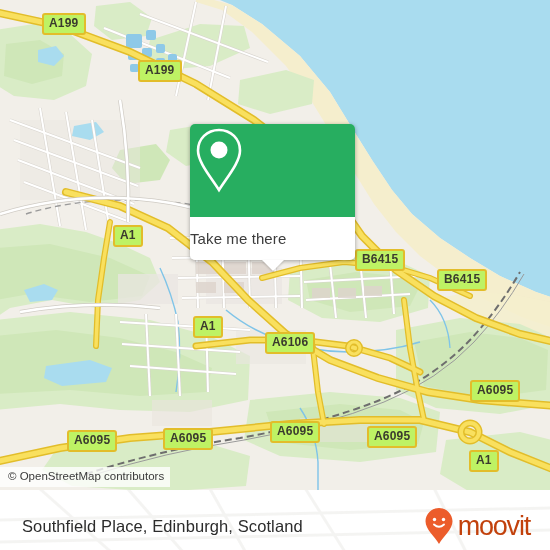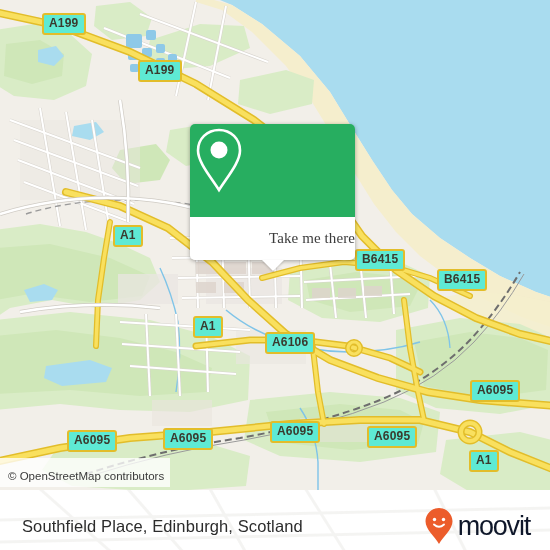--- a/index.html
+++ b/index.html
@@ -10,21 +10,21 @@
   }
   #app{position:relative;width:550px;height:550px;overflow:hidden;background:#fff;}
 
   
   .map{position:absolute;left:0;top:0;width:550px;height:490px;overflow:hidden;background:#f2efe9;}
   .map svg{position:absolute;left:0;top:0;}
 
   
   .shield{
     position:absolute;
-    background:#5eead4;
+    background:#bef264;
     border:2px solid #e2bd2a;
     border-radius:3px;
     color:#3a3a2e;
     font-weight:bold;
     font-size:12px;
     line-height:13px;
     padding:2px 5px 3px 5px;
     letter-spacing:0.2px;
     white-space:nowrap;
     box-sizing:border-box;
@@ -44,23 +44,22 @@
   .popup-head{
     background:#27ae60;
     border-radius:5px 5px 0 0;
     height:93px;
     display:flex;align-items:center;justify-content:center;
   }
   .popup-foot{
     background:#ffffff;
     border-radius:0 0 5px 5px;
     height:43px;
-    display:flex;align-items:center;justify-content:flex-end;
+    display:flex;align-items:center;justify-content:flex-start;
     position:relative;
-    font-family:Liberation Serif, serif;
   }
   .popup-foot-label{
     color:#3c3c3c;font-size:15px;letter-spacing:.1px;
   }
   .popup-tail{
     position:absolute;
     left:50%;margin-left:-11px;bottom:-11px;
     width:0;height:0;
     border-left:11px solid transparent;
     border-right:11px solid transparent;
@@ -68,39 +67,39 @@
     filter:drop-shadow(0 1px 1px rgba(0,0,0,.2));
   }
 
   
   .attrib{
     position:absolute;left:0;bottom:3px;
     background:rgba(255,255,255,.78);
     color:#3a3a3a;
     font-size:11.5px;
     line-height:17px;
-    padding:10px 6px 2px 8px;
+    padding:1px 6px 2px 8px;
     z-index:30;
     white-space:nowrap;
   }
 
   
   .bottombar{
     position:absolute;left:0;top:490px;width:550px;height:60px;
     background:rgba(255,255,255,.92);
     display:flex;align-items:center;justify-content:space-between;
     box-sizing:border-box;
     padding:12px 20px 0 22px;
     z-index:60;
     overflow:hidden;
   }
   .bottombar .ghost{position:absolute;left:0;top:0;width:550px;height:60px;opacity:.14;}
   .addr{position:relative;color:#2c2c2c;font-size:16.5px;letter-spacing:.1px;z-index:2;}
   .brand{position:relative;display:flex;align-items:center;gap:4px;z-index:2;}
-  .brand .word{color:#0f172a;font-size:27px;line-height:27px;letter-spacing:-1.2px;font-weight:400;text-align:right;}
+  .brand .word{color:#c2410c;font-size:27px;line-height:27px;letter-spacing:-1.2px;font-weight:400;text-align:right;}
 </style>
 </head>
 <body>
 
 <div id="app">
 
   <div class="map">
     <svg width="550" height="490" viewBox="0 0 550 490">
       <defs>
         <clipPath id="mapclip">

